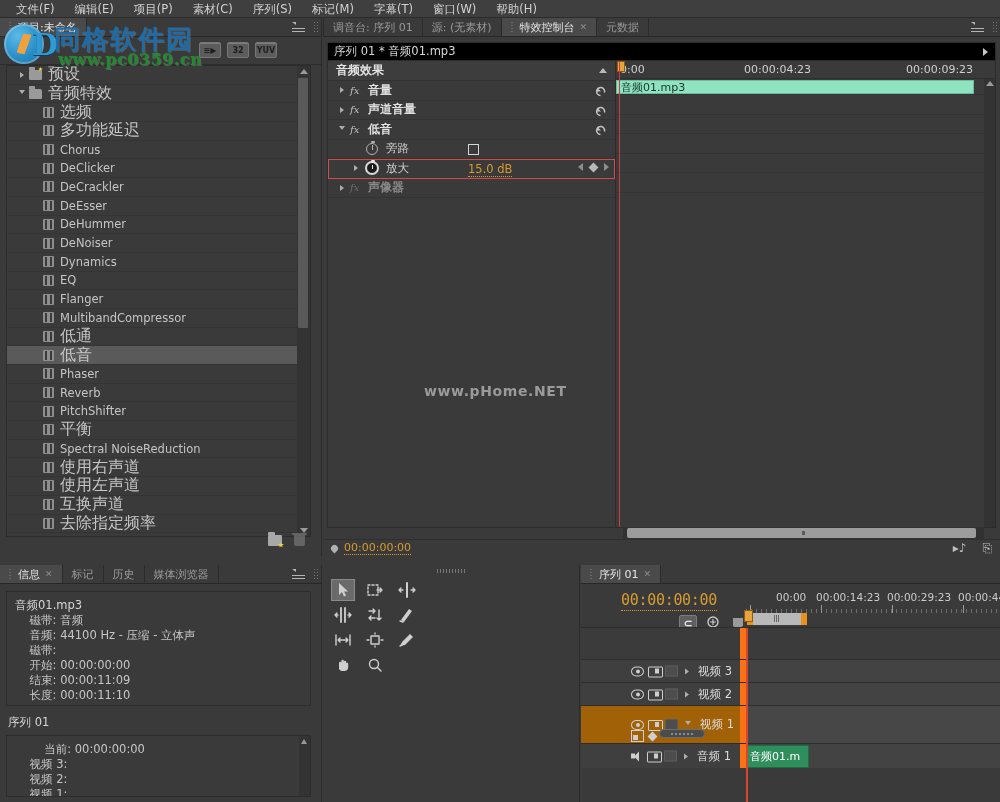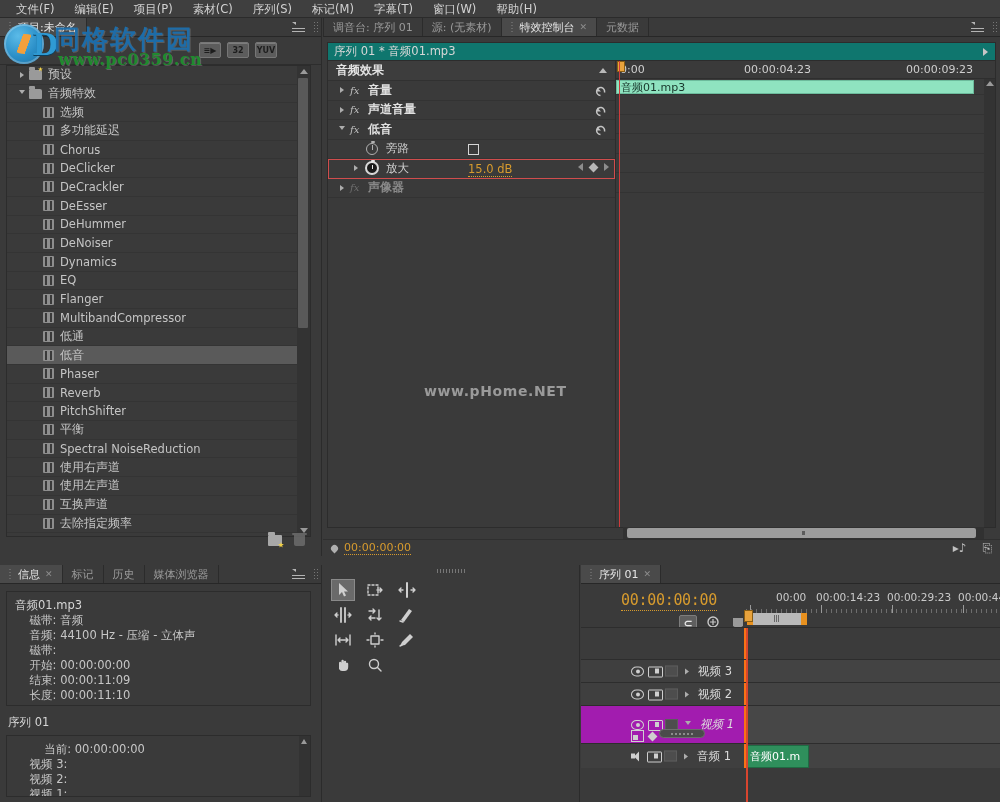--- a/index.html
+++ b/index.html
@@ -75,21 +75,21 @@
   .ico-folder:before { content:""; position:absolute; left:0; top:-3px; width:6px; height:3px; background:#9a9a9a; border-radius:1px 1px 0 0; }
   .ico-folder.star:after { content:""; position:absolute; right:-1px; top:-3px; width:5px;height:5px;
       background:#f2d14b; clip-path:polygon(50% 0,61% 35%,98% 35%,68% 57%,79% 91%,50% 70%,21% 91%,32% 57%,2% 35%,39% 35%); }
   .ico-fx { width:11px;height:11px; background:#8e8e8e; border-radius:1px; position:relative;
             display:inline-block; }
   .ico-fx:before { content:""; position:absolute; left:2px; top:1px; width:2px; height:9px;
             background:#3a3a3a; }
   .ico-fx:after { content:""; position:absolute; right:2px; top:1px; width:2px; height:9px;
             background:#3a3a3a; }
   .tlabel { margin-left:6px; font-size:11.5px; color:#c5c5c5; white-space:nowrap; }
-  .tlabel.cn { font-size:12px; }
+  .tlabel.cn { font-size:16px; }
   .scrollV { position:absolute; right:0; top:0; width:12px; bottom:0; background:#333; }
   .scrollV .thumb { position:absolute; left:1px; width:10px; background:#595959; border-radius:1px; }
   .projFooter { position:absolute; left:6px; bottom:5px; width:305px; height:16px; }
   .pf-icons { position:absolute; right:6px; top:0; display:flex; gap:12px; }
   .ico-newfolder { width:14px;height:11px;background:#a8a8a8;border-radius:1px; position:relative; }
   .ico-newfolder:before{content:"";position:absolute;left:0;top:-3px;width:7px;height:3px;background:#a8a8a8;border-radius:1px 1px 0 0;}
   .ico-newfolder:after{content:"";position:absolute;right:-2px;bottom:-2px;width:6px;height:6px;background:#f0cf45;
     clip-path:polygon(50% 0,61% 35%,98% 35%,68% 57%,79% 91%,50% 70%,21% 91%,32% 57%,2% 35%,39% 35%);}
   .ico-trash { width:11px;height:11px;background:#6f6f6f;border-radius:0 0 2px 2px; position:relative; opacity:.8;}
   .ico-trash:before{content:"";position:absolute;left:-2px;top:-2px;width:15px;height:2px;background:#6f6f6f;border-radius:1px;}
@@ -110,21 +110,21 @@
   .wm-url { position:absolute; left:56px; top:28px; font-size:16px; font-weight:bold;
     color:#1f8a2e; font-family:"DejaVu Serif","Liberation Serif",serif;
     text-shadow:1px 1px 0 rgba(255,255,255,.2); letter-spacing:.5px;}
   .wm-center { position:absolute; left:424px; top:383px; font-size:14px; font-weight:bold;
     color:#9a9a9a; letter-spacing:.6px; pointer-events:none; }
 
   
   #ecPanel { left:323px; top:18px; width:677px; height:538px; background:#3a3a3a; }
   #ecBody { position:absolute; left:4px; top:24px; right:4px; bottom:28px; background:#3a3a3a;
             border:1px solid #2c2c2c; overflow:hidden; }
-  .ecClipBar { height:18px; background:#0f766e; border-bottom:1px solid #2c2c2c;
+  .ecClipBar { height:18px; background:#000000; border-bottom:1px solid #2c2c2c;
                display:flex; align-items:center; padding:0 6px; position:relative; }
   .ecClipBar .t { font-size:11.5px; color:#d7d7d7; }
   .ecClipBar .arrow { position:absolute; right:7px; top:5px;
       width:0;height:0;border-left:5px solid #c6c6c6;border-top:4px solid transparent;border-bottom:4px solid transparent; }
   .ecSplit { position:absolute; left:0; top:18px; right:0; bottom:0; display:flex; }
   .ecLeft { width:288px; border-right:1px solid #2c2c2c; position:relative; background:#3a3a3a; }
   .ecRight { flex:1; position:relative; background:#3a3a3a; }
   .ecGroupHead { height:20px; background:#3d3d3d; border-bottom:1px solid #313131;
                  display:flex; align-items:center; padding-left:8px; position:relative;}
   .ecGroupHead .g { font-size:12px; font-weight:bold; color:#e2e2e2; }
@@ -216,22 +216,22 @@
   .tlBigTick { position:absolute; top:15px; width:1px; height:8px; background:#9a9a9a; }
   .tlWorkbar { position:absolute; left:165px; top:48px; height:12px; }
   .tlWorkbarIn { position:absolute; left:0; top:0; height:12px; background:#b9b9b9;
                  border-left:6px solid #e8911f; border-right:6px solid #e8911f; }
   .tlWorkbarIn:after{content:"";position:absolute;left:50%;top:2px;margin-left:-3px;width:6px;height:7px;
       background-image:repeating-linear-gradient(to right,#666 0 1px,transparent 1px 2px);background-size:2px 7px;}
   .tlTracks { position:absolute; left:0; right:0; top:62px; bottom:0; background:#3a3a3a;
               border-top:1px solid #2d2d2d; }
   .trk { position:relative; border-bottom:1px solid #2d2d2d; background:#3f3f3f; display:flex; }
   .trkHead { width:165px; position:relative; display:flex; align-items:center; padding-left:50px;
-             border-right:2px solid #f97316; }
-  .trkHead.sel { background:#a21caf;font-style:italic; }
+             border-right:6px solid #f97316; }
+  .trkHead.sel { background:#a16207; }
   .trkBody { flex:1; position:relative; background:#434343; }
   .trkIcons { position:absolute; left:50px; top:50%; transform:translateY(-50%); display:flex; gap:4px; align-items:center; }
   .eyeIcon { width:13px;height:10px;border-radius:50%/60%; border:1.3px solid #cfcfcf; position:relative; }
   .eyeIcon:after{content:"";position:absolute;left:4px;top:2.2px;width:4px;height:4px;border-radius:50%;background:#cfcfcf;}
   .spkIcon { width:12px;height:10px; position:relative; }
   .spkIcon:before{content:"";position:absolute;left:0;top:2px;width:4px;height:5px;background:#cfcfcf;}
   .spkIcon:after{content:"";position:absolute;left:3px;top:0;border-top:5px solid transparent;border-bottom:5px solid transparent;border-right:5px solid #cfcfcf;}
   .lockIcon { width:13px;height:11px; position:relative; }
   .lockIcon:before{content:"";position:absolute;left:0;top:1px;width:13px;height:9px;border:1.3px solid #cfcfcf;border-radius:1px;}
   .lockIcon:after{content:"";position:absolute;left:7px;top:3px;width:4px;height:5px;background:#cfcfcf;}

